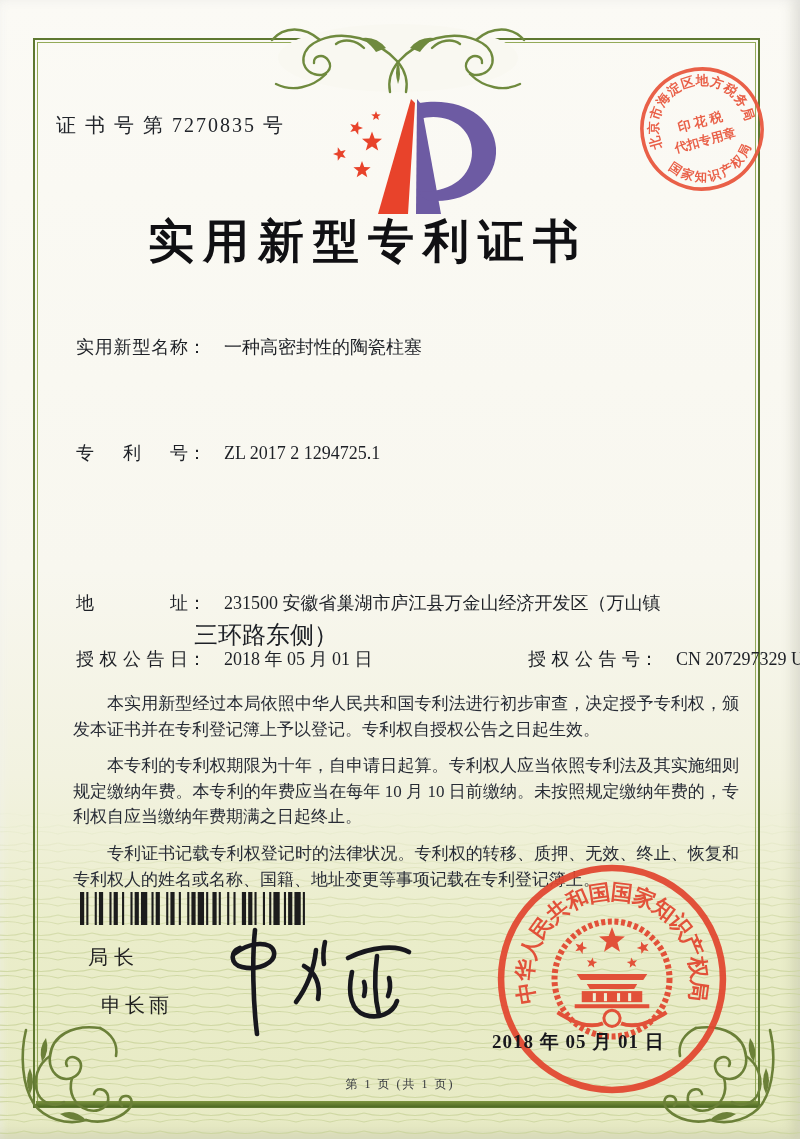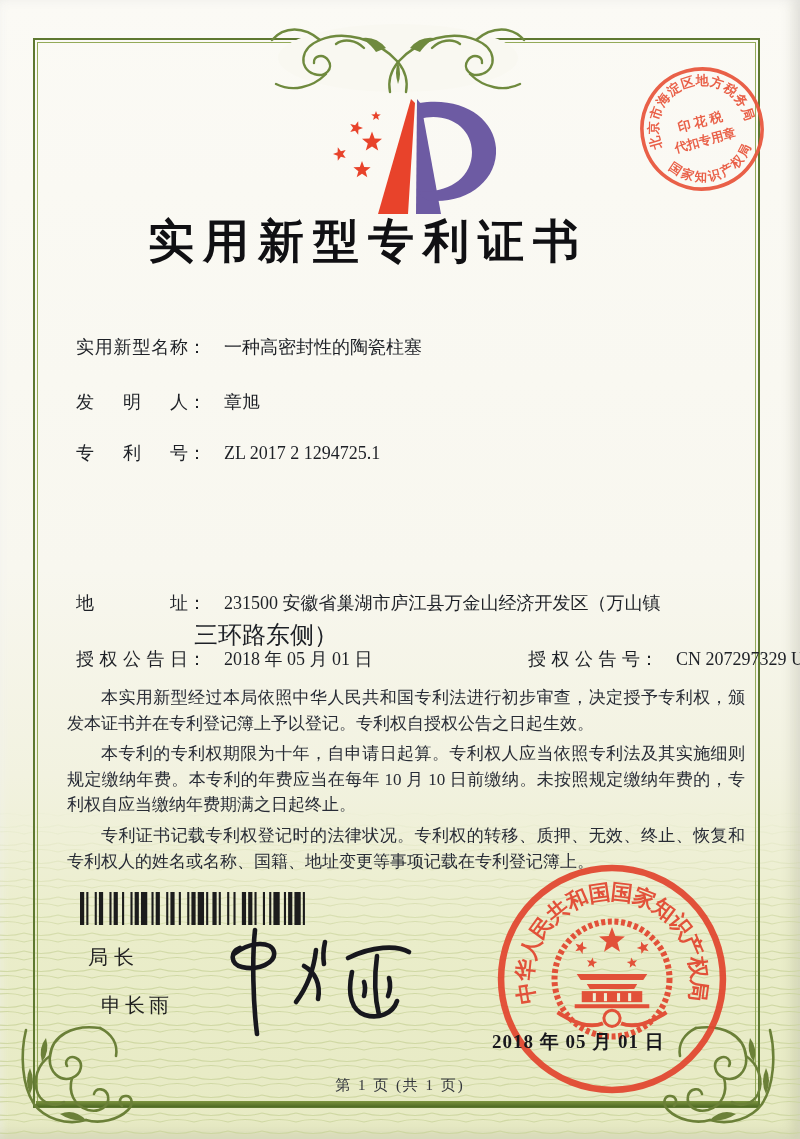--- a/index.html
+++ b/index.html
@@ -26,25 +26,25 @@
   .cert-no{left:56px; top:112px; font-size:20px; letter-spacing:2px; color:#21242a;}
   .title{left:0; top:211px; width:736px; text-align:center; font-size:46px; font-weight:bold;
          letter-spacing:9px; color:#101013;}
   .frow{left:76px; font-size:18px; white-space:nowrap; color:#1d2026;}
   .flabel{display:inline-block; width:112px; text-align:justify; text-align-last:justify; vertical-align:top;}
   .fvalue{margin-left:18px;}
   .addr2{left:194px; font-size:24px; color:#1d2026;}
   .grant2{position:absolute; left:452px; top:0;}
   .paras{left:62px; top:680px; width:688px; font-size:17px; line-height:25.6px;
          text-align:justify; color:#272b35;}
-  .paras p{margin:5px; text-indent:2em;}
+  .paras p{margin:11px; text-indent:2em;}
   .issuer-title{left:88px; top:944px; font-size:20px; letter-spacing:6px; color:#222;}
   .issuer-name{left:88px; top:992px; font-size:20px; letter-spacing:4px; color:#222;margin-left:13px;}
   .seal-date{left:492px; top:1029px; font-size:19px; letter-spacing:1px; color:#17171c; font-weight:bold;}
-  .footer{left:0; top:1076px; width:800px; text-align:center; font-size:15px; letter-spacing:2px; color:#33363c;}
+  .footer{left:0; top:1076px; width:800px; text-align:center; font-size:12px; letter-spacing:2px; color:#33363c;}
   .stamp-wrap{left:629px; top:56px; width:146px; height:146px; transform:rotate(-15deg);}
   svg text{font-family:"Liberation Serif","DejaVu Serif",serif;}
 </style>
 </head>
 <body>
 
 <div class="page">
 
   <svg id="waves" class="abs" style="left:0; top:812px;" width="800" height="327" viewBox="0 0 800 327">
       <path d="M-10 4 q17 -5 34 0 q17 -5 34 0 q17 -5 34 0 q17 -5 34 0 q17 -5 34 0 q17 -5 34 0 q17 -5 34 0 q17 -5 34 0 q17 -5 34 0 q17 -5 34 0 q17 -5 34 0 q17 -5 34 0 q17 -5 34 0 q17 -5 34 0 q17 -5 34 0 q17 -5 34 0 q17 -5 34 0 q17 -5 34 0 q17 -5 34 0 q17 -5 34 0 q17 -5 34 0 q17 -5 34 0 q17 -5 34 0 q17 -5 34 0 q17 -5 34 0" fill="none" stroke="#c9d39b" stroke-width="1.1" opacity="0.05"></path>
@@ -135,20 +135,21 @@
       <path d="M70,96 C84,100 102,96 112,86 C118,80 116,72 110,72 C104,72 102,78 106,82"></path>
       <path d="M84,4 C96,10 102,20 100,32"></path>
     </g>
     <g fill="#6b8038">
       <path d="M30,14 q-8,10 -4,24 q8,-10 4,-24 z"></path>
       <path d="M14,44 q-6,12 0,26 q6,-12 0,-26 z"></path>
       <path d="M44,90 q12,8 26,6 q-12,-12 -26,-6 z"></path>
     </g>
   </svg>
 
+  <div class="abs cert-no">证 书 号 第 7270835 号</div>
 
   <svg class="abs" style="left:320px; top:96px;" width="190" height="120" viewBox="0 0 190 120">
     <polygon points="91,3 95,7 88,118 58,118" fill="#e8432b"></polygon>
     <polygon points="97,3 101,8 121,118 96,118" fill="#6d5ba3"></polygon>
     <path d="M99,7 C142,0 174,22 176,52 C178,84 148,107 112,105 C104,104 100,100 98,95
              C128,98 152,82 152,56 C152,31 127,15 99,23 Z" fill="#6d5ba3"></path>
     <g id="logo-stars" fill="#e8432b">
         <polygon points="56.0,15.0 57.2,18.3 60.8,18.5 58.0,20.6 58.9,24.0 56.0,22.1 53.1,24.0 54.0,20.6 51.2,18.5 54.8,18.3"></polygon>
         <polygon points="38.2,25.3 38.4,30.3 43.0,32.0 38.4,33.7 38.2,38.7 35.1,34.8 30.3,36.1 33.1,32.0 30.3,27.9 35.1,29.2"></polygon>
         <polygon points="52.0,35.5 54.6,42.4 62.0,42.8 56.2,47.4 58.2,54.5 52.0,50.4 45.8,54.5 47.8,47.4 42.0,42.8 49.4,42.4"></polygon>
@@ -172,23 +173,20 @@
           <textPath href="#taxArcBot" startOffset="4" textLength="100" lengthAdjust="spacing">国家知识产权局</textPath>
         </text>
         <text x="70" y="67" text-anchor="middle" font-size="13" font-weight="bold" fill="#e8543a">印 花 税</text>
         <text x="70" y="86" text-anchor="middle" font-size="12.5" font-weight="bold" fill="#e8543a">代扣专用章</text>
       </g>
     </svg>
   </div>
 
   <div class="abs frow" style="top:335px;">
     <span class="flabel">实用新型名称</span><span>：</span><span class="fvalue">一种高密封性的陶瓷柱塞</span>
-  </div>
-  <div class="abs frow" style="top:390px;">
-    <span class="flabel">发明人</span><span>：</span><span class="fvalue">章旭</span>
   </div>
   <div class="abs frow" style="top:441px;">
     <span class="flabel">专利号</span><span>：</span><span class="fvalue">ZL 2017 2 1294725.1</span>
   </div>
   <div class="abs frow" style="top:591px;">
     <span class="flabel">地址</span><span>：</span><span class="fvalue">231500 安徽省巢湖市庐江县万金山经济开发区（万山镇</span>
   </div>
   <div class="abs addr2" style="top:619px;">三环路东侧）</div>
   <div class="abs frow" style="top:647px; width:690px;">
     <span class="flabel">授权公告日</span><span>：</span><span class="fvalue">2018 年 05 月 01 日</span>

